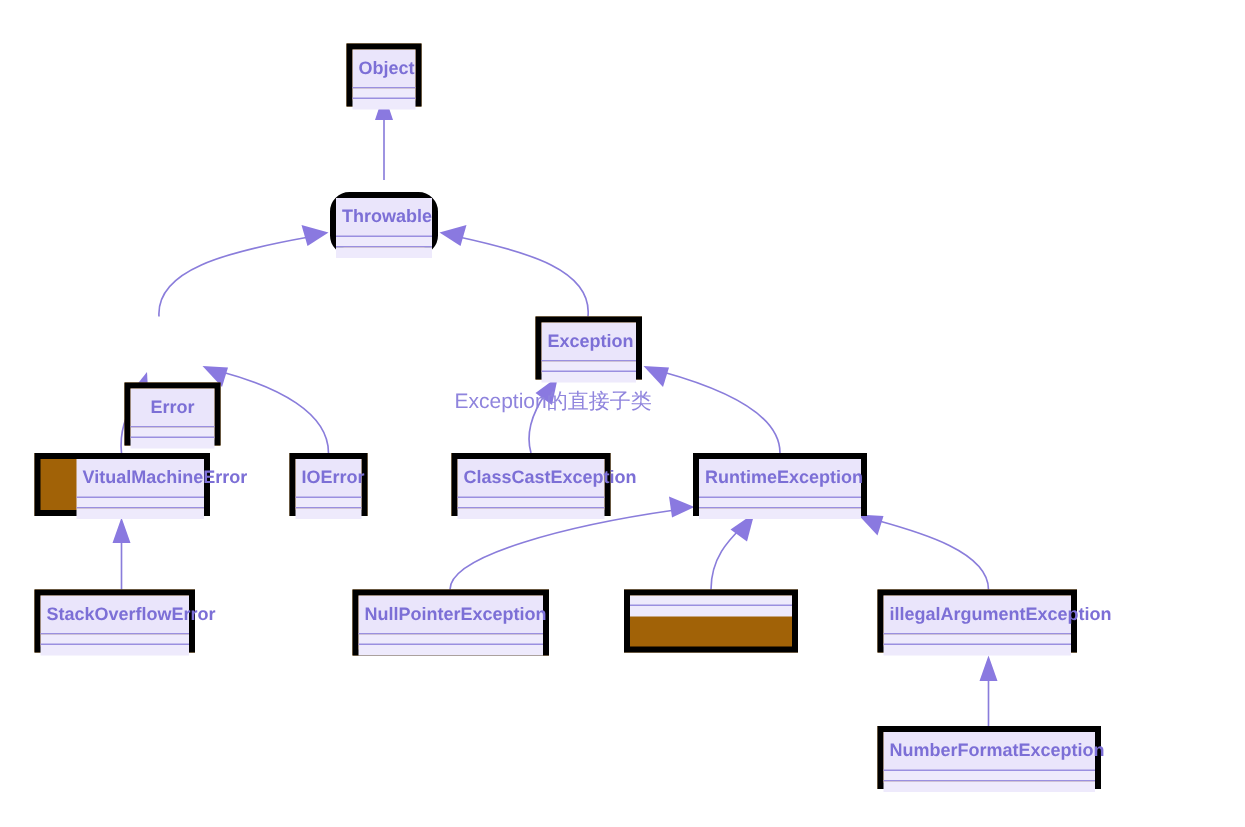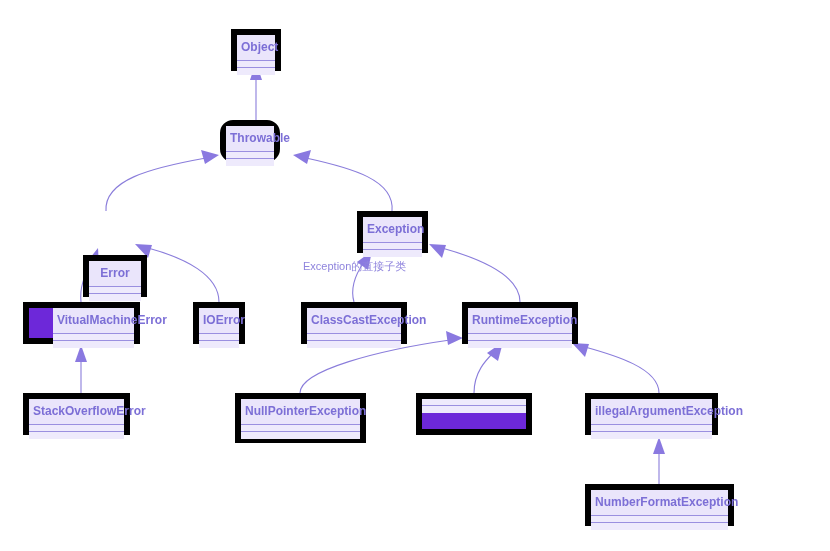--- a/index.html
+++ b/index.html
@@ -26,22 +26,22 @@
     position: absolute;
     left: 0;
     top: 0;
     width: 830px;
     height: 551px;
     pointer-events: none;
   }
   .uml-class {
     position: absolute;
     box-sizing: border-box;
-    border: 6px solid #000000;
-    background: #6d28d9;
+    border: 4px solid #000000;
+    background: #a16207;
     box-shadow: 0 0 0 0 transparent;
   }
   .uml-name-cell {
     box-sizing: border-box;
     height: 26px;
     line-height: 24px;
     text-align: center;
     font-size: 12px;
     font-weight: bold;
     color: #7c6fd6;
@@ -57,21 +57,21 @@
     background: #eeeafc;
     border-bottom: 1px solid #9a8fe0;
   }
   .uml-op-cell {
     box-sizing: border-box;
     height: 7px;
     background: #eeeafc;
   }
   .edge-note {
     position: absolute;
-    font-size: 11px;
+    font-size: 14px;
     color: #8f84dd;
     white-space: nowrap;
     font-family: "Liberation Sans", "DejaVu Sans", sans-serif;
   }
   .edge-path {
     fill: none;
     stroke: #8a7ddb;
     stroke-width: 1.1;
   }
   .edge-arrow {
@@ -110,21 +110,21 @@
       <path class="edge-path" d="M 659 484 L 659 450"></path>
       <path class="edge-arrow" d="M 659 437 L 653 454 L 665 454 Z"></path>
     </svg>
 
   <div id="class-layer">
       <div class="uml-class" style="left: 231px; top: 29px; width: 50px; height: 42px;">
         <div class="uml-name-cell">Object</div>
         <div class="uml-attr-cell"></div>
         <div class="uml-op-cell"></div>
       </div>
-      <div class="uml-class" style="left: 220px; top: 120px; width: 60px; height: 42px; border-radius: 13px;">
+      <div class="uml-class" style="left: 220px; top: 128px; width: 72px; height: 42px; border-radius: 13px;">
         <div class="uml-name-cell">Throwable</div>
         <div class="uml-attr-cell"></div>
         <div class="uml-op-cell"></div>
       </div>
       <div class="uml-class" style="left: 83px; top: 211px; width: 64px; height: 42px; margin-top: 44px;">
         <div class="uml-name-cell">Error</div>
         <div class="uml-attr-cell"></div>
         <div class="uml-op-cell"></div>
       </div>
       <div class="uml-class" style="left: 357px; top: 211px; width: 71px; height: 42px;">
@@ -150,21 +150,21 @@
       <div class="uml-class" style="left: 462px; top: 302px; width: 116px; height: 42px;">
         <div class="uml-name-cell">RuntimeException</div>
         <div class="uml-attr-cell"></div>
         <div class="uml-op-cell"></div>
       </div>
       <div class="uml-class" style="left: 23px; top: 393px; width: 107px; height: 42px;">
         <div class="uml-name-cell">StackOverflowError</div>
         <div class="uml-attr-cell"></div>
         <div class="uml-op-cell"></div>
       </div>
-      <div class="uml-class" style="left: 235px; top: 393px; width: 131px; height: 50px;">
+      <div class="uml-class" style="left: 235px; top: 393px; width: 131px; height: 44px;">
         <div class="uml-name-cell">NullPointerException</div>
         <div class="uml-attr-cell"></div>
         <div class="uml-op-cell"></div>
       </div>
       <div class="uml-class" style="left: 416px; top: 393px; width: 116px; height: 42px;">
         <div class="uml-attr-cell"></div>
         <div class="uml-op-cell"></div>
       </div>
       <div class="uml-class" style="left: 585px; top: 393px; width: 133px; height: 42px;">
         <div class="uml-name-cell">illegalArgumentException</div>

